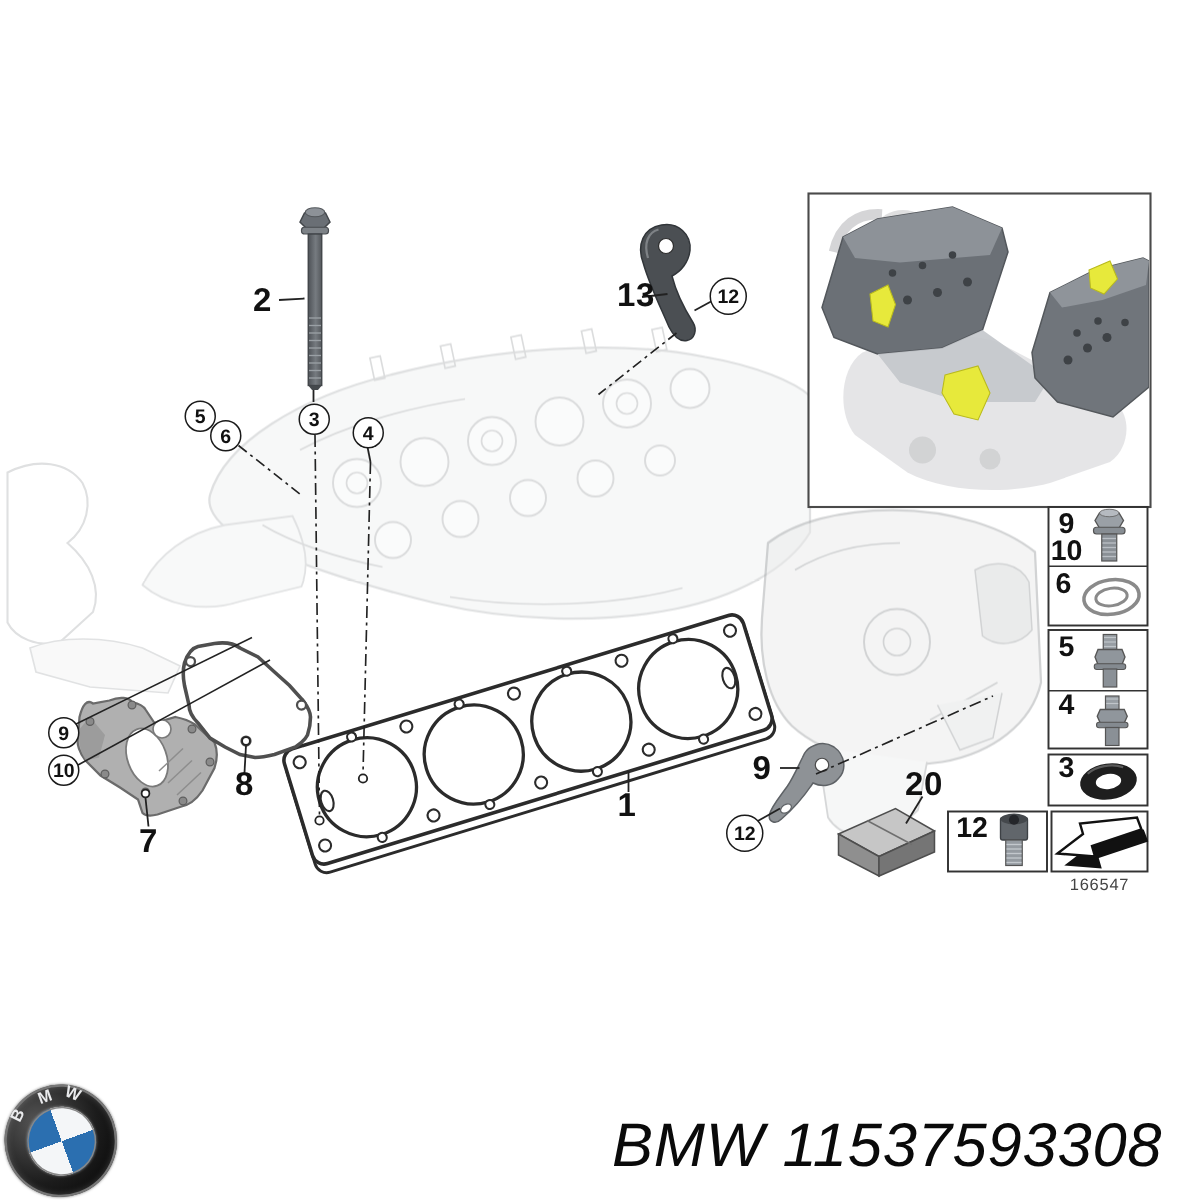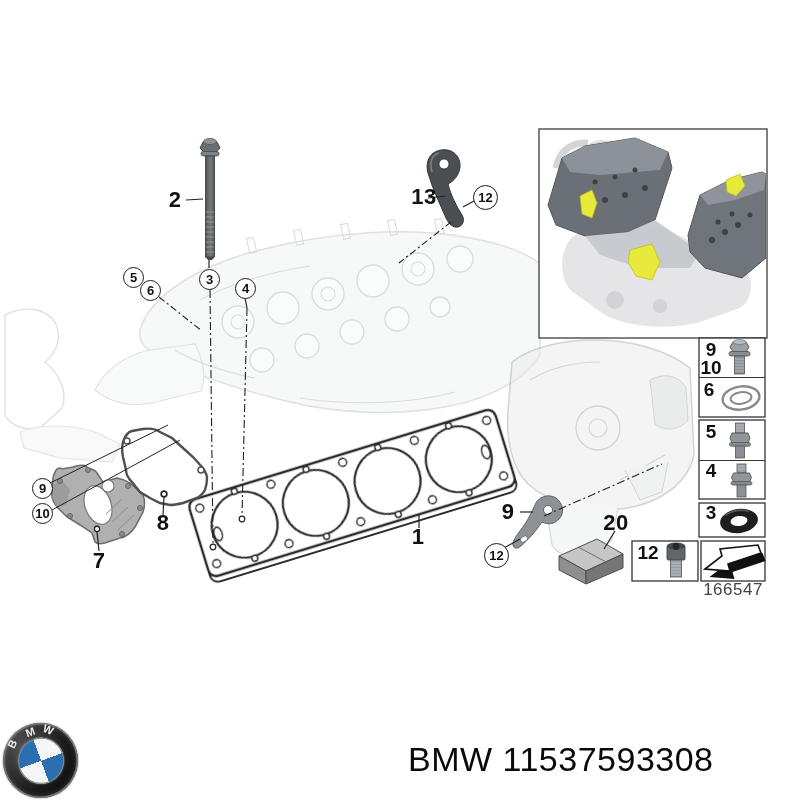--- a/index.html
+++ b/index.html
@@ -14,24 +14,24 @@
   .lbl{font-weight:bold;font-size:22px;letter-spacing:0.5px;}
   .panel-num{font-weight:bold;font-size:19px;}
   .callout{
     position:absolute;z-index:2;box-sizing:border-box;
     background:#fff;border:1.8px solid #1a1a1a;border-radius:50%;
     display:flex;align-items:center;justify-content:center;
     font-weight:bold;color:#111;
   }
   .c20{width:21px;height:21px;font-size:13px;}
   .c25{width:25px;height:25px;font-size:13px;}
-  .refnum{font-size:17px;font-weight:500;color:#444;letter-spacing:0.5px;}
+  .refnum{font-size:11px;font-weight:500;color:#444;letter-spacing:0.5px;}
   .footer-part{
     position:absolute;z-index:2;left:408px;top:740px;
-    font-size:34px;letter-spacing:0.5px;color:#0a0a0a;
+    font-size:41px;letter-spacing:0.5px;color:#0a0a0a;font-style:italic;
   }
   
   .bmw-logo{
     position:absolute;z-index:2;left:3px;top:723px;width:75px;height:75px;
     border-radius:50%;transform:rotate(-20deg);
     background:radial-gradient(circle at 35% 28%, #555 0%, #1c1c1c 55%, #000 100%);
     box-shadow:0 0 2px rgba(0,0,0,.6), inset 0 0 0 1.5px #777, inset 0 0 6px rgba(255,255,255,.35);
   }
   .bmw-inner{
     position:absolute;left:14.5px;top:14.5px;width:46px;height:46px;border-radius:50%;

